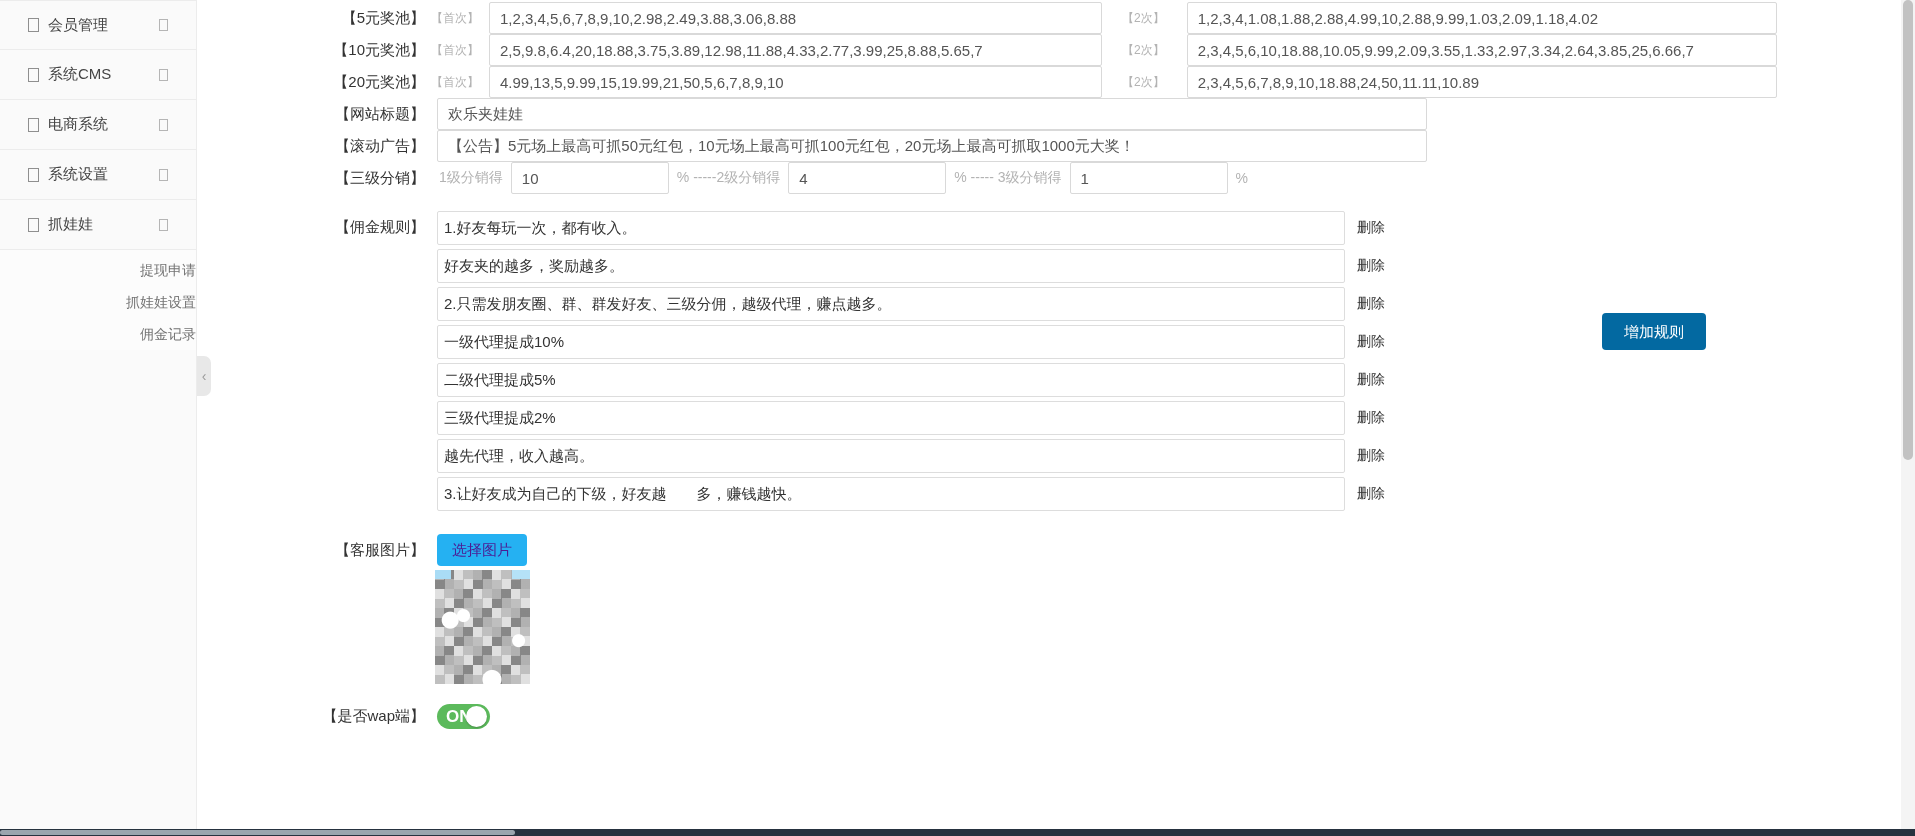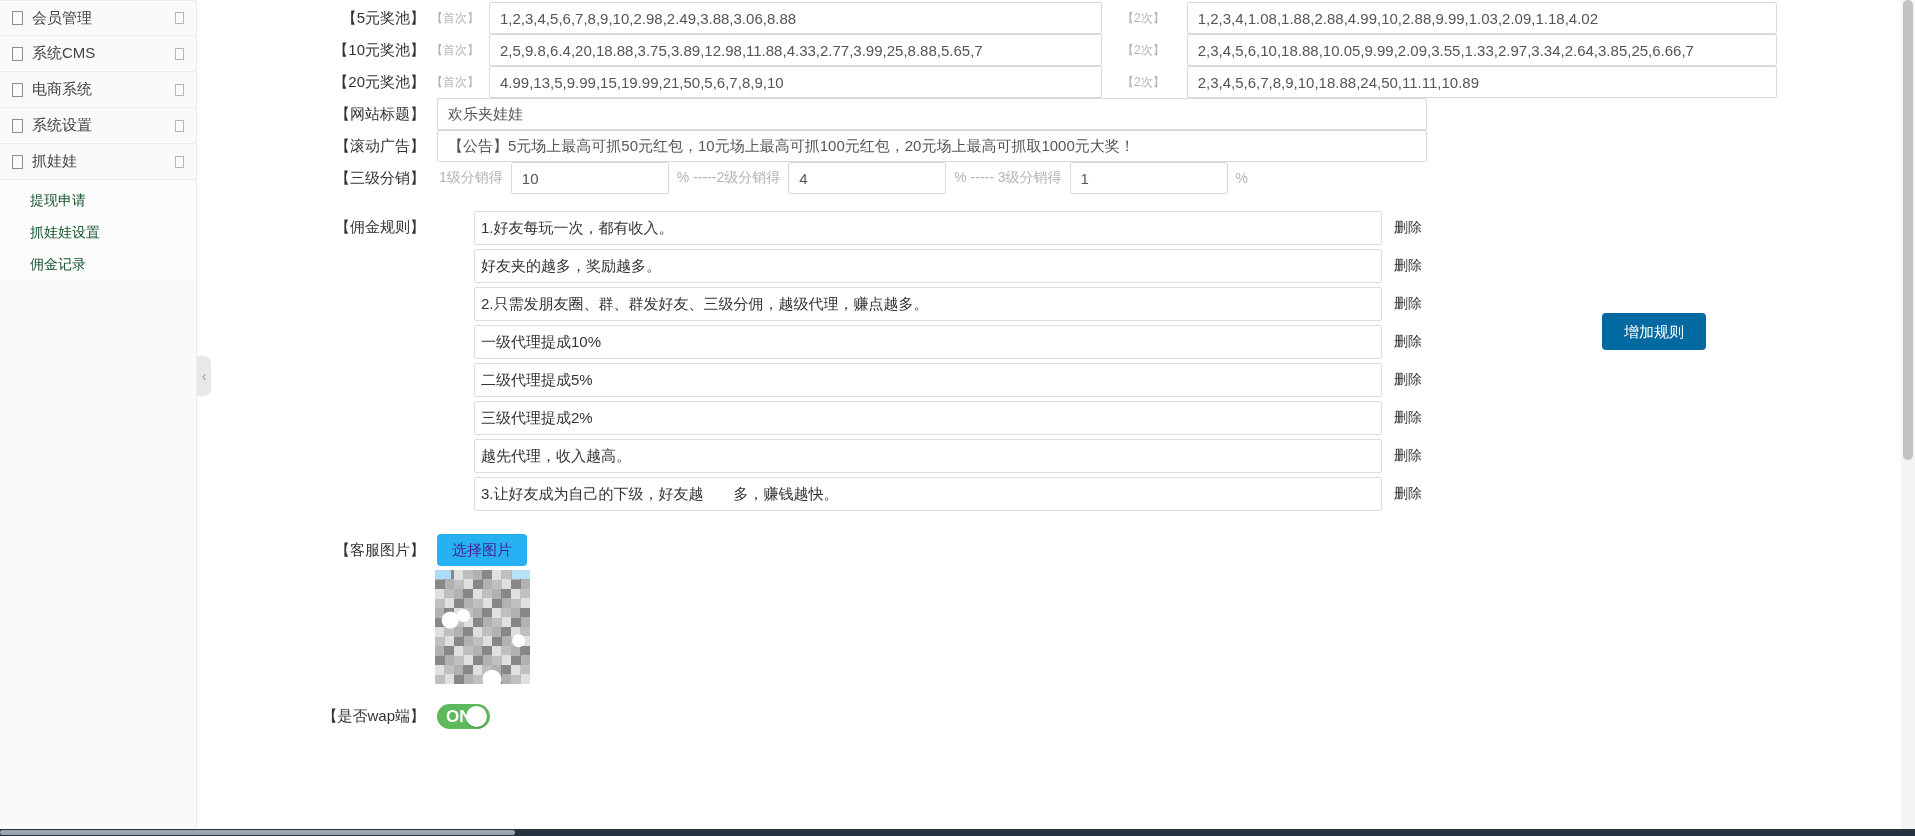--- a/index.html
+++ b/index.html
@@ -7,49 +7,49 @@
   body {
     position:relative; overflow:hidden; background:#fff;
     font-family:"Liberation Sans","DejaVu Sans",sans-serif; color:#333;
   }
   
   .sidebar {
     position:absolute; left:0; top:0; width:197px; height:829px;
     background:#fafafa; border-right:1px solid #ececec;
   }
   .menu-item {
-    height:36px; display:flex; align-items:center; padding:0 12px;
+    height:50px; display:flex; align-items:center; padding:0 28px;
     font-size:15px; color:#444; border-bottom:1px solid #ececec; cursor:pointer;
   }
   .menu-item:first-child { border-top:1px solid #ececec; }
   .glyph-box {
     display:inline-block; width:11px; height:14px;
     border:1px solid #8f8f8f; margin-right:9px; flex:none;
   }
   .glyph-box.small { width:9px; height:12px; border-color:#b5b5b5; margin:0 0 0 auto; }
   .submenu { padding-top:4px; background:#fcfcfc; }
   .sub-item {
     height:32px; line-height:32px; padding-left:30px;
-    font-size:14px; color:#14532d; cursor:pointer;
+    font-size:14px; color:#737373; cursor:pointer;text-align:right;
   }
   .collapse-tab {
     position:absolute; left:197px; top:356px; width:14px; height:40px;
     background:#e8e8e8; border-radius:0 7px 7px 0; cursor:pointer;
     display:flex; align-items:center; justify-content:center;
     color:#9a9a9a; font-size:14px;
   }
   
   .form { position:absolute; left:197px; top:0; width:1700px; }
   .row { display:flex; align-items:center; }
   .row.first { margin-top:2px; }
   .row-label {
     flex:none; width:234px; text-align:right; padding-right:6px;
     font-size:15px; color:#333; line-height:32px; white-space:nowrap;
   }
-  .row.top-align { align-items:flex-start;gap:37px; }
+  .row.top-align { align-items:flex-start; }
   .mini { flex:none; color:#b3b3b3; font-size:12px; margin:0 10px 0 0; white-space:nowrap; }
   .mini.second { margin-left:20px; }
   input.fld {
     height:32px; border:1px solid #d9d9d9; border-radius:2px; background:#fff;
     padding:0 10px; font-size:15px; color:#555; outline:none;
     font-family:"Liberation Sans","DejaVu Sans",sans-serif;
   }
   .fld.pool-first { width:613px; }
   .fld.pool-second { width:590px; margin-left:12px; }
   .fld.wide { width:990px; margin-left:6px; }

